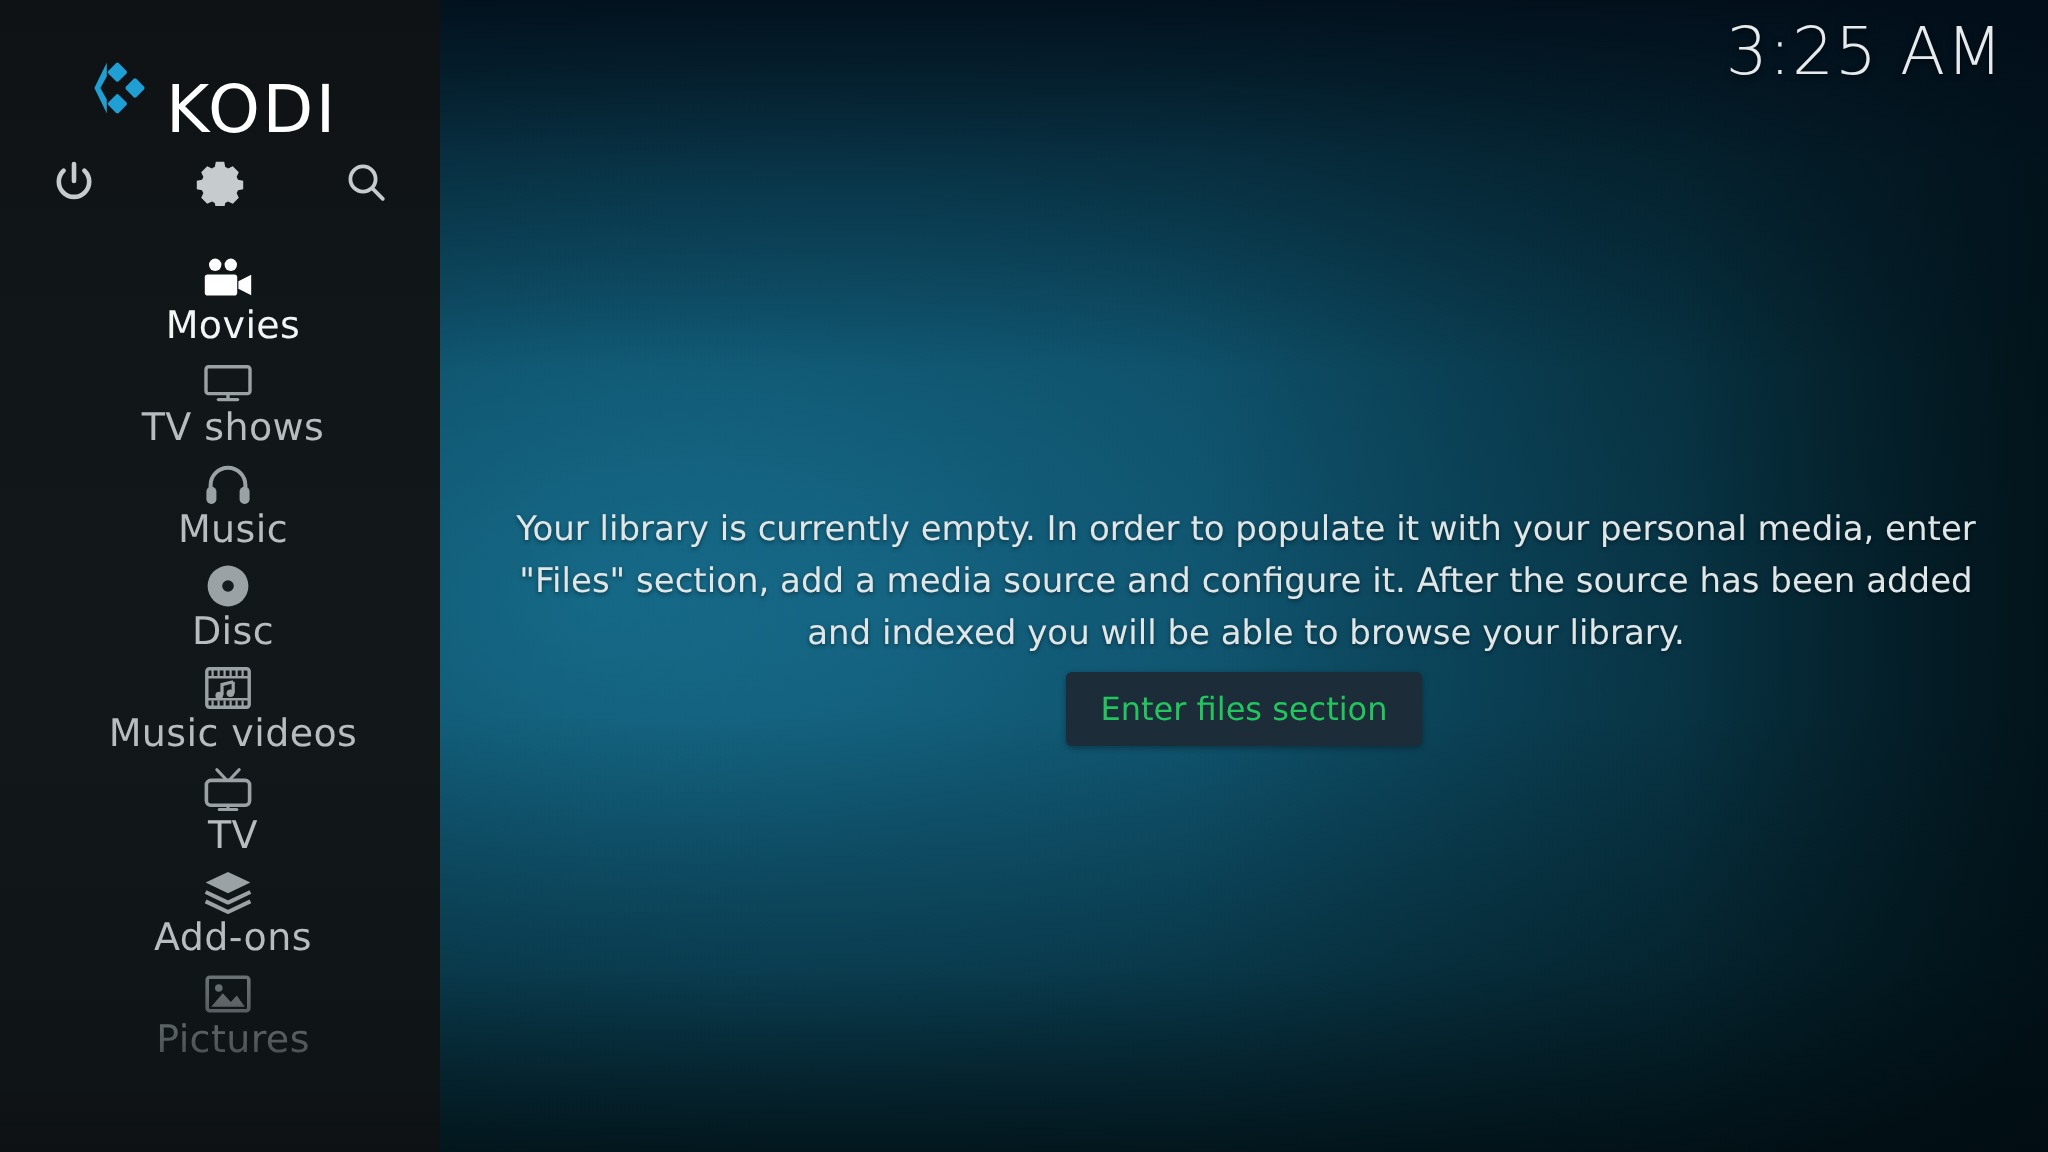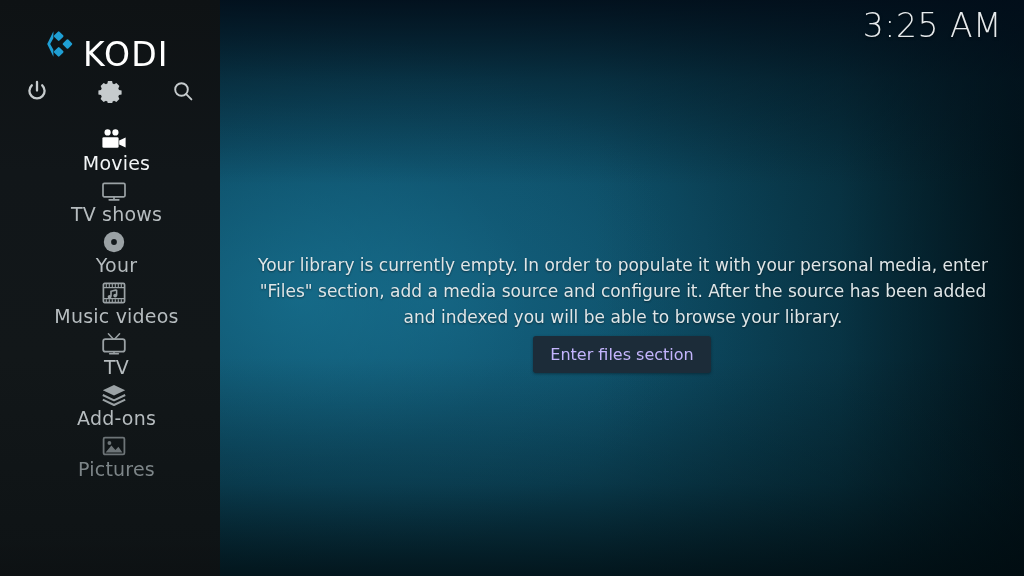--- a/index.html
+++ b/index.html
@@ -102,21 +102,21 @@
     font-family:"DejaVu Sans", sans-serif;
     text-shadow:0 1px 2px rgba(0,0,0,0.45);
   }
   #button-row {
     position:absolute; top:336px; left:0; width:804px;
     display:flex; justify-content:center; gap:19px;
   }
   .kbutton {
     background:#1c2c39;
     border:none; border-radius:3px;
-    color:#c4b5fd;
+    color:#22c55e;
     font-size:16px;
     font-family:"DejaVu Sans", sans-serif;
     height:37px;
     padding:0 17px;
     display:flex; align-items:center; justify-content:center;
     cursor:pointer;
     box-shadow:0 1px 3px rgba(0,0,0,0.35);
   }
 </style>
 </head>
@@ -200,29 +200,39 @@
         <span class="menu-icon">
           <svg width="26" height="24" viewBox="0 0 26 24">
             <rect x="2.0" y="4.4" width="22" height="13.4" rx="1.3" stroke="#9ba2a5" stroke-width="1.7" fill="none"></rect>
             <path d="M13 17.8 L13 20.4" stroke="#9ba2a5" stroke-width="1.7"></path>
             <path d="M8.2 20.8 L17.8 20.8" stroke="#9ba2a5" stroke-width="1.7" stroke-linecap="round"></path>
           </svg>
         </span>
         <span class="menu-label">TV shows</span>
       </div>
 
+      <div class="menu-item">
+        <span class="menu-icon">
+          <svg width="26" height="24" viewBox="0 0 26 24">
+            <path d="M4.3 16.2 L4.3 12.6 A8.7 8.7 0 0 1 21.7 12.6 L21.7 16.2" stroke="#9ba2a5" stroke-width="2" fill="none" stroke-linecap="round"></path>
+            <rect x="2.2" y="13.4" width="5.0" height="8.6" rx="2.4" fill="#9ba2a5"></rect>
+            <rect x="18.8" y="13.4" width="5.0" height="8.6" rx="2.4" fill="#9ba2a5"></rect>
+          </svg>
+        </span>
+        <span class="menu-label">Music</span>
+      </div>
 
       <div class="menu-item">
         <span class="menu-icon">
           <svg width="26" height="24" viewBox="0 0 26 24">
             <circle cx="13" cy="12" r="10.2" fill="#9ba2a5"></circle>
             <circle cx="13" cy="12" r="2.9" fill="#141a1d"></circle>
           </svg>
         </span>
-        <span class="menu-label">Your</span>
+        <span class="menu-label">Disc</span>
       </div>
 
       <div class="menu-item">
         <span class="menu-icon">
           <svg width="26" height="24" viewBox="0 0 26 24">
             <rect x="2.4" y="2.4" width="21.2" height="19.2" rx="1.3" stroke="#9ba2a5" stroke-width="1.7" fill="none"></rect>
             <path d="M2.4 6.6 L23.6 6.6 M2.4 17.6 L23.6 17.6" stroke="#9ba2a5" stroke-width="1.3"></path>
             <path d="M5.3 3.0 L5.3 6.0 M8.3 3.0 L8.3 6.0 M11.3 3.0 L11.3 6.0 M14.3 3.0 L14.3 6.0 M17.3 3.0 L17.3 6.0 M20.3 3.0 L20.3 6.0" stroke="#9ba2a5" stroke-width="1.1"></path>
             <path d="M5.3 18.2 L5.3 21.2 M8.3 18.2 L8.3 21.2 M11.3 18.2 L11.3 21.2 M14.3 18.2 L14.3 21.2 M17.3 18.2 L17.3 21.2 M20.3 18.2 L20.3 21.2" stroke="#9ba2a5" stroke-width="1.1"></path>
             <path d="M15.6 8.9 L15.6 14.6" stroke="#9ba2a5" stroke-width="1.6"></path>

